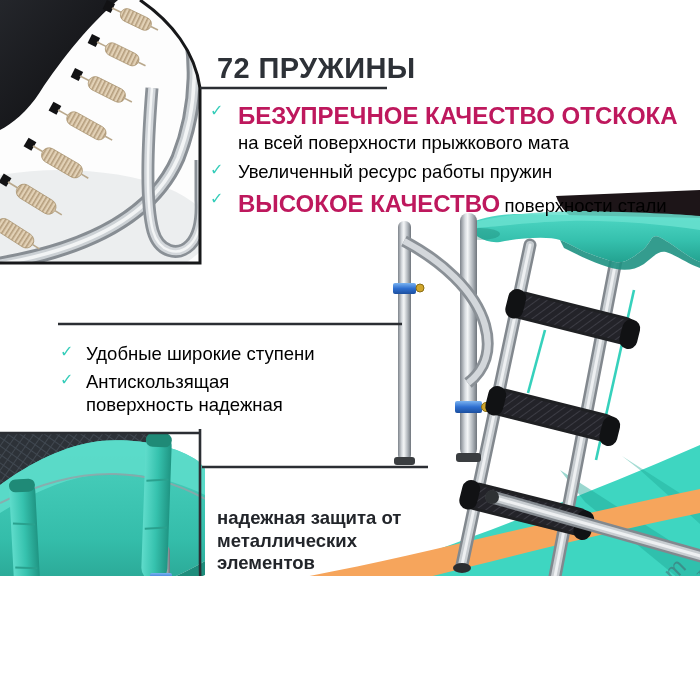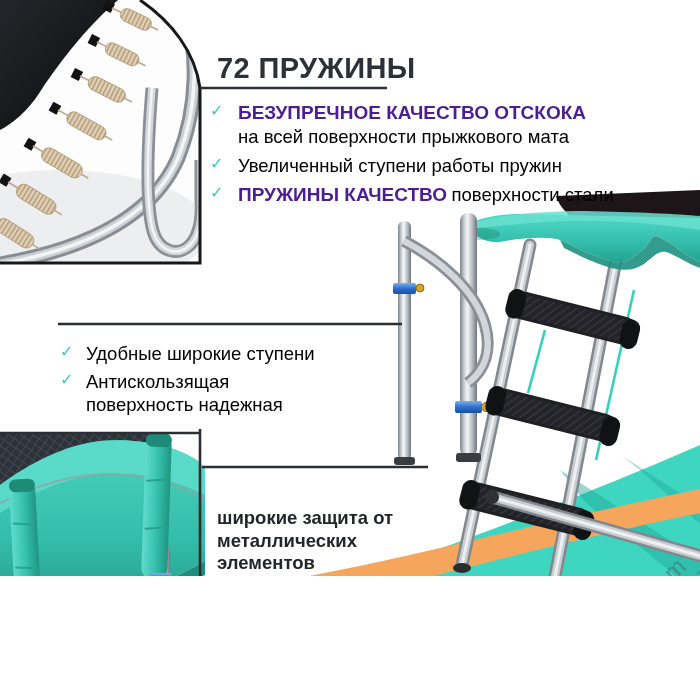--- a/index.html
+++ b/index.html
@@ -14,21 +14,21 @@
     position:absolute;font-size:29px;font-weight:800;color:#2d3137;
     letter-spacing:.4px;line-height:1;white-space:nowrap;
   }
   .bullets{position:absolute;display:flex;flex-direction:column;}
   .b-row{display:flex;align-items:flex-start;}
   .chk{
     flex:0 0 auto;color:#34cdb9;font-weight:700;font-size:16px;line-height:1.3;
     width:28px;
   }
   .chk.narrow{width:26px;}
-  .b-strong{color:#4c1d95;font-weight:700;font-size:19px;line-height:1.25;white-space:nowrap;}
+  .b-strong{color:#be185d;font-weight:700;font-size:24px;line-height:1.25;white-space:nowrap;}
   .b-text{color:#000000;font-weight:400;font-size:18.5px;line-height:1.25;}
   .mat-sub{
     position:absolute;left:217px;top:483px;color:#34cdb9;font-weight:700;
     font-size:20px;letter-spacing:.3px;white-space:nowrap;
   }
   .mat-desc{
     position:absolute;left:217px;top:507px;width:185px;color:#22252a;
     font-weight:700;font-size:18.5px;line-height:1.22;
   }
   .watermark{
@@ -303,45 +303,45 @@
   <div class="bullets" style="left:210px;top:101px;gap:6px;z-index:60">
     <div class="b-row">
       <span class="chk">✓</span>
       <div>
         <div class="b-strong">БЕЗУПРЕЧНОЕ КАЧЕСТВО ОТСКОКА</div>
         <div class="b-text" style="white-space:nowrap">на всей поверхности прыжкового мата</div>
       </div>
     </div>
     <div class="b-row">
       <span class="chk">✓</span>
-      <div class="b-text" style="white-space:nowrap">Увеличенный ступени работы пружин</div>
+      <div class="b-text" style="white-space:nowrap">Увеличенный ресурс работы пружин</div>
     </div>
     <div class="b-row">
       <span class="chk">✓</span>
       <div style="white-space:nowrap">
-        <span class="b-strong">ПРУЖИНЫ КАЧЕСТВО</span>
+        <span class="b-strong">ВЫСОКОЕ КАЧЕСТВО</span>
         <span class="b-text">поверхности стали</span>
       </div>
     </div>
   </div>
 
 
   <div class="bullets" style="left:60px;top:342px;gap:5px;z-index:60">
     <div class="b-row">
       <span class="chk narrow">✓</span>
       <div class="b-text" style="white-space:nowrap">Удобные широкие ступени</div>
     </div>
     <div class="b-row">
       <span class="chk narrow">✓</span>
       <div class="b-text" style="width:235px">Антискользящая поверхность надежная</div>
     </div>
   </div>
 
 
 
-  <div class="mat-desc" style="z-index:60">широкие защита от металлических элементов</div>
+  <div class="mat-desc" style="z-index:60">надежная защита от металлических элементов</div>
 
   <div class="watermark" style="z-index:40">
     <div class="wm-brand">ZonaSporta.com</div>
     <div class="wm-slogan">СОЗДАЙ СВОЮ ЗОНУ СПОРТА</div>
   </div>
 
 </div>
 
 </body></html>

